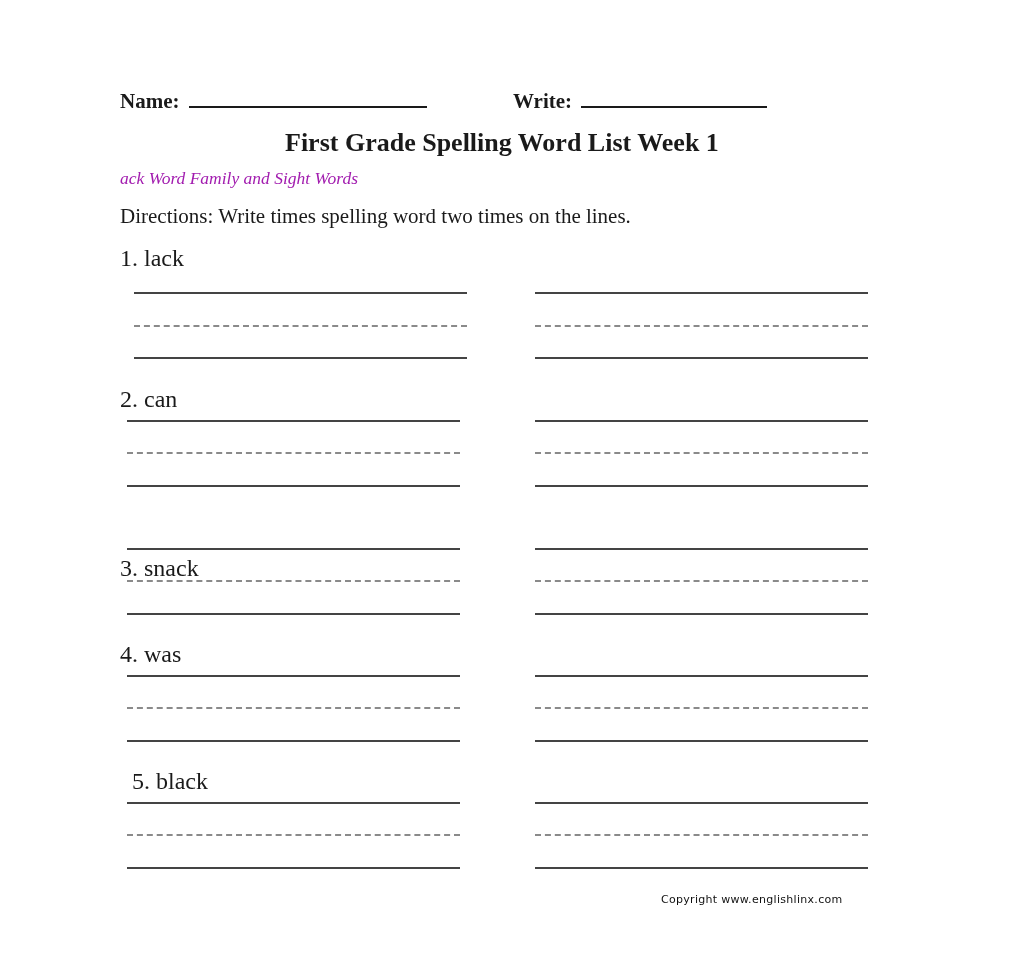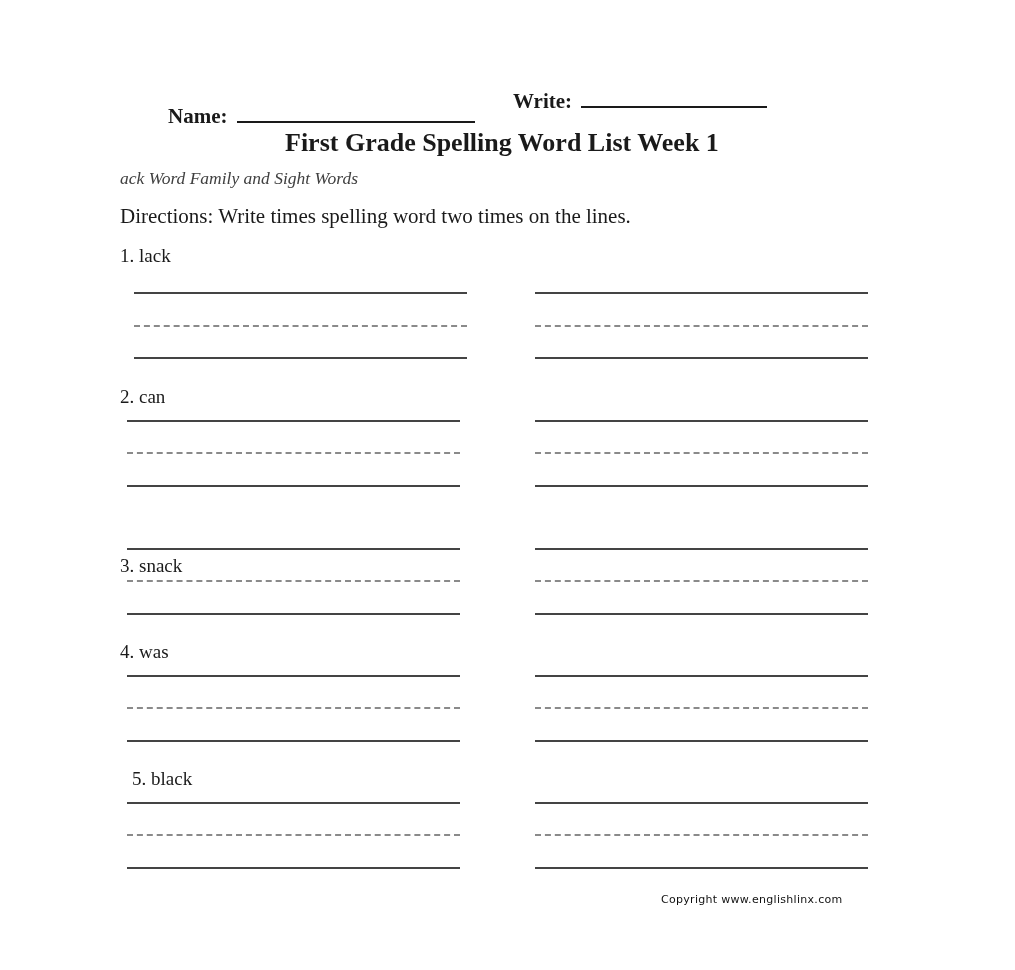--- a/index.html
+++ b/index.html
@@ -1,31 +1,31 @@
 <!DOCTYPE html>
 <html><head>
 <meta charset="utf-8">
 <style>
   html, body { margin:0; padding:0; background:#ffffff; }
   body { width:1015px; height:970px; position:relative; overflow:hidden; color:#1a1a1a; font-family:"Liberation Serif", serif; }
   .abs { position:absolute; white-space:nowrap; }
   .hdr { font-weight:bold; font-size:21px; }
   .blank { display:inline-block; border-bottom:2px solid #1a1a1a; height:18px; vertical-align:baseline; }
   .title { font-weight:bold; font-size:26px; }
-  .subtitle { font-style:italic; font-size:17.5px; color:#404040; }
+  .subtitle { font-style:italic; font-size:17.5px; color:#a21caf; }
   .directions { font-size:21px; }
-  .word { font-size:19px; }
+  .word { font-size:24px; }
   .solid { position:absolute; height:0; border-top:2px solid #444; }
   .dash { position:absolute; height:0; border-top:2px dashed #8a8a8a; }
   .copyright { font-family:"DejaVu Sans", sans-serif; font-size:11px; color:#111; letter-spacing:0.3px; }
 </style>
 </head>
 <body>
 
-<div class="abs hdr" style="left:120px; top:103px;margin-left:48px;">
+<div class="abs hdr" style="left:120px; top:88px;">
   <span>Name:</span>
   <span class="blank" style="width:238px; margin-left:4px;"></span>
 </div>
 <div class="abs hdr" style="left:513px; top:88px;">
   <span>Write:</span>
   <span class="blank" style="width:186px; margin-left:4px;"></span>
 </div>
 
 <div class="abs title" style="left:285px; top:128px;">First Grade Spelling Word List Week 1</div>
 <div class="abs subtitle" style="left:120px; top:168px;">ack Word Family and Sight Words</div>

